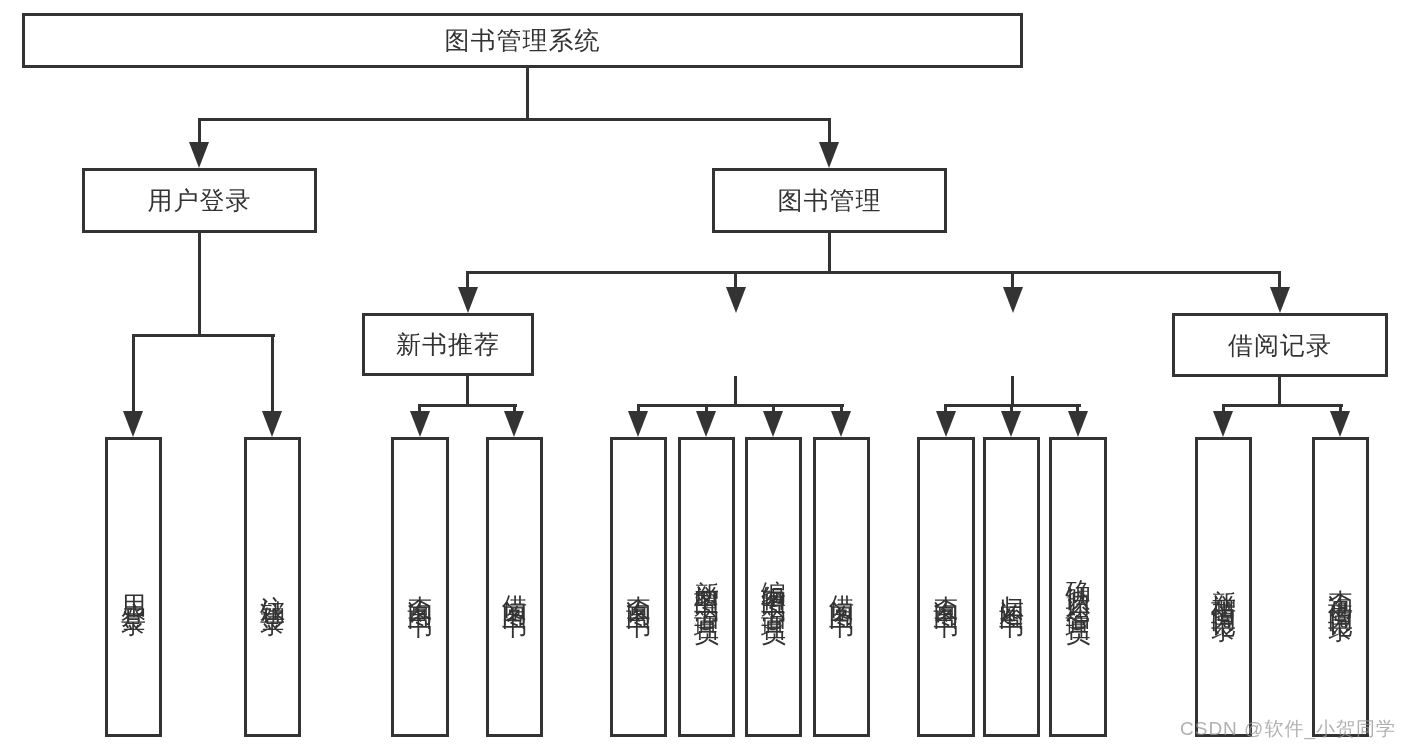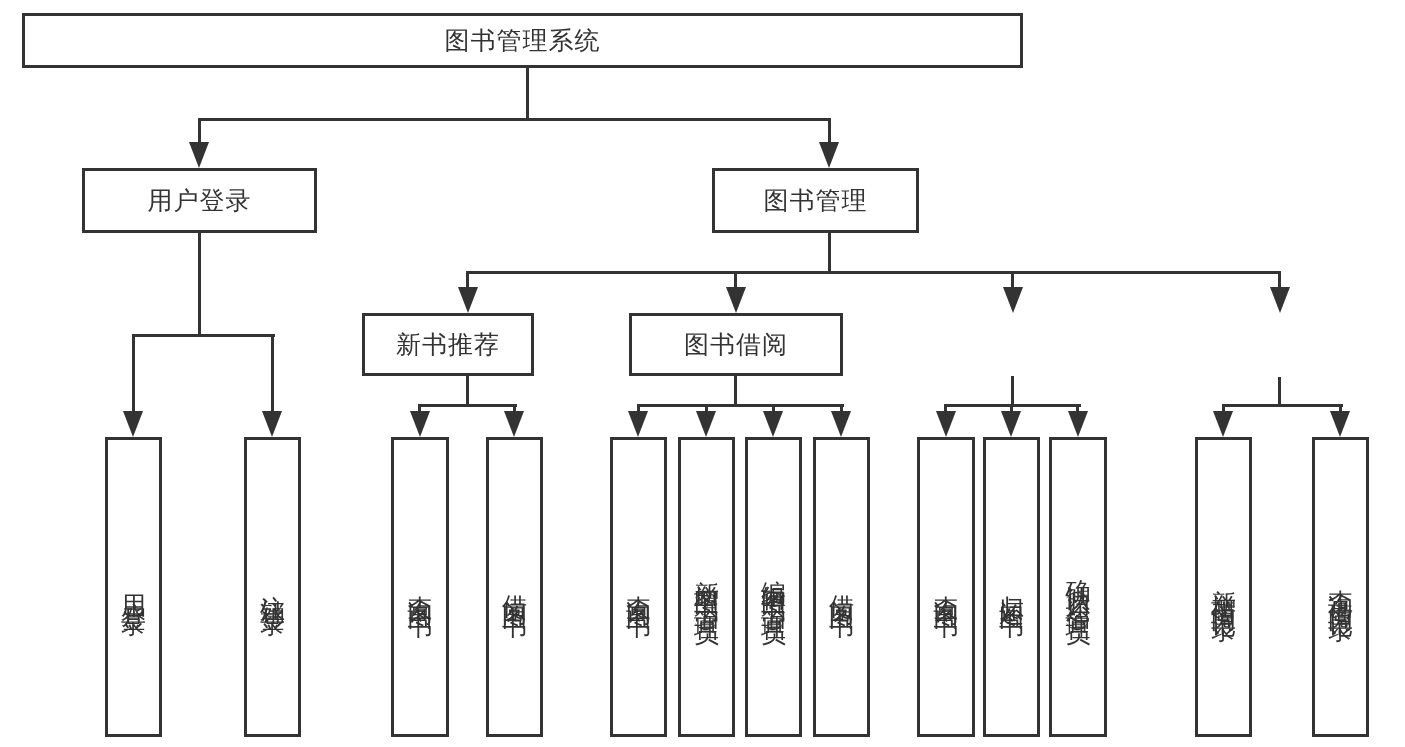--- a/index.html
+++ b/index.html
@@ -57,42 +57,42 @@
   <div class="box hbox" style="left:22px;top:13px;width:1001px;height:55px">图书管理系统</div>
 
   <div class="ln" style="left:526px;top:68px;width:3px;height:52px"></div>
   <div class="ln" style="left:198px;top:118px;width:633px;height:3px"></div>
   <div class="ln" style="left:198px;top:118px;width:3px;height:27px"></div>
   <div class="tri" style="left:189px;top:142px"></div>
   <div class="ln" style="left:828px;top:118px;width:3px;height:27px"></div>
   <div class="tri" style="left:819px;top:142px"></div>
 
   <div class="box hbox" style="left:82px;top:168px;width:235px;height:65px">用户登录</div>
-  <div class="box hbox" style="left:712px;top:168px;width:207px;height:65px">图书管理</div>
+  <div class="box hbox" style="left:712px;top:168px;width:235px;height:65px">图书管理</div>
 
   <div class="ln" style="left:198px;top:233px;width:3px;height:104px"></div>
   <div class="ln" style="left:132px;top:334px;width:143px;height:3px"></div>
   <div class="ln" style="left:132px;top:334px;width:3px;height:79px"></div>
   <div class="tri" style="left:123px;top:411px"></div>
   <div class="ln" style="left:271px;top:334px;width:3px;height:79px"></div>
   <div class="tri" style="left:262px;top:411px"></div>
 
   <div class="ln" style="left:828px;top:233px;width:3px;height:41px"></div>
   <div class="ln" style="left:466px;top:271px;width:815px;height:3px"></div>
   <div class="ln" style="left:466px;top:271px;width:3px;height:18px"></div>
   <div class="tri" style="left:458px;top:287px"></div>
   <div class="ln" style="left:734px;top:271px;width:3px;height:18px"></div>
   <div class="tri" style="left:726px;top:287px"></div>
   <div class="ln" style="left:1011px;top:271px;width:3px;height:18px"></div>
   <div class="tri" style="left:1003px;top:287px"></div>
   <div class="ln" style="left:1278px;top:271px;width:3px;height:18px"></div>
   <div class="tri" style="left:1270px;top:287px"></div>
 
   <div class="box hbox" style="left:362px;top:313px;width:172px;height:63px">新书推荐</div>
-  <div class="box hbox" style="left:629px;top:313px;width:214px;height:63px">图书借阅</div>
+  <div class="box hbox" style="left:1172px;top:313px;width:216px;height:64px">借阅记录</div>
 
   <div class="ln" style="left:466px;top:376px;width:3px;height:31px"></div>
   <div class="ln" style="left:418px;top:404px;width:99px;height:3px"></div>
   <div class="ln" style="left:418px;top:404px;width:3px;height:10px"></div>
   <div class="tri" style="left:410px;top:411px"></div>
   <div class="ln" style="left:513px;top:404px;width:3px;height:10px"></div>
   <div class="tri" style="left:504px;top:411px"></div>
 
   <div class="ln" style="left:734px;top:376px;width:3px;height:31px"></div>
   <div class="ln" style="left:637px;top:404px;width:207px;height:3px"></div>
@@ -132,14 +132,15 @@
   <div class="box vbox" style="left:745px;top:437px;width:57px;height:300px">编辑图书（管理员）</div>
   <div class="box vbox" style="left:813px;top:437px;width:57px;height:300px">借阅图书</div>
 
   <div class="box vbox" style="left:917px;top:437px;width:58px;height:300px">查询图书</div>
   <div class="box vbox" style="left:983px;top:437px;width:57px;height:300px">归还图书</div>
   <div class="box vbox" style="left:1049px;top:437px;width:58px;height:300px">确认归还（管理员）</div>
 
   <div class="box vbox" style="left:1195px;top:437px;width:57px;height:300px">新增借阅记录</div>
   <div class="box vbox" style="left:1312px;top:437px;width:57px;height:300px">查询借阅记录</div>
 
+  <div class="wm">CSDN @软件_小贺同学</div>
 
 </div>
 
 </body></html>

